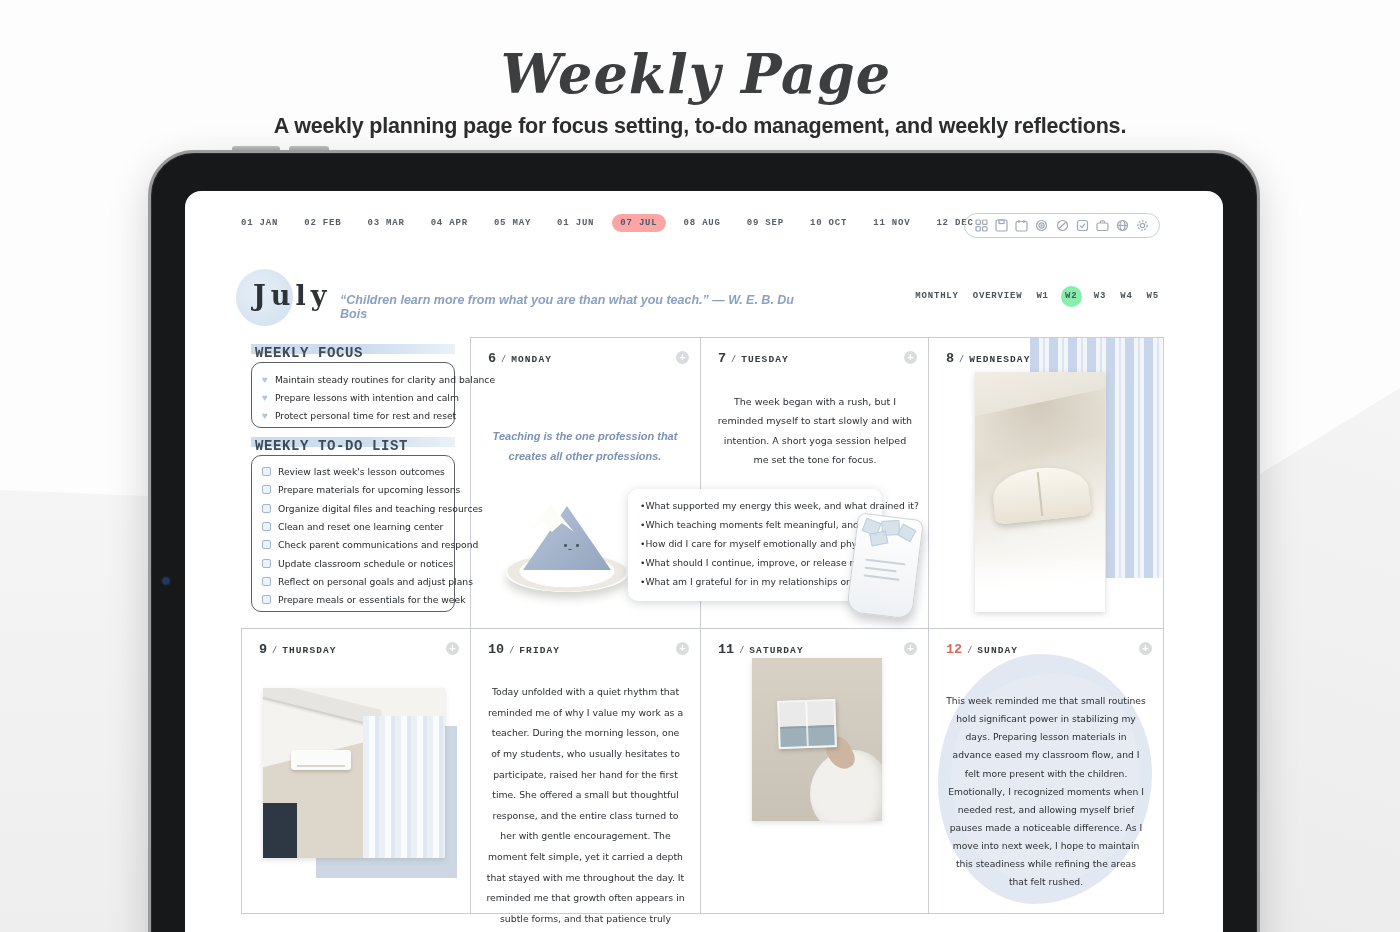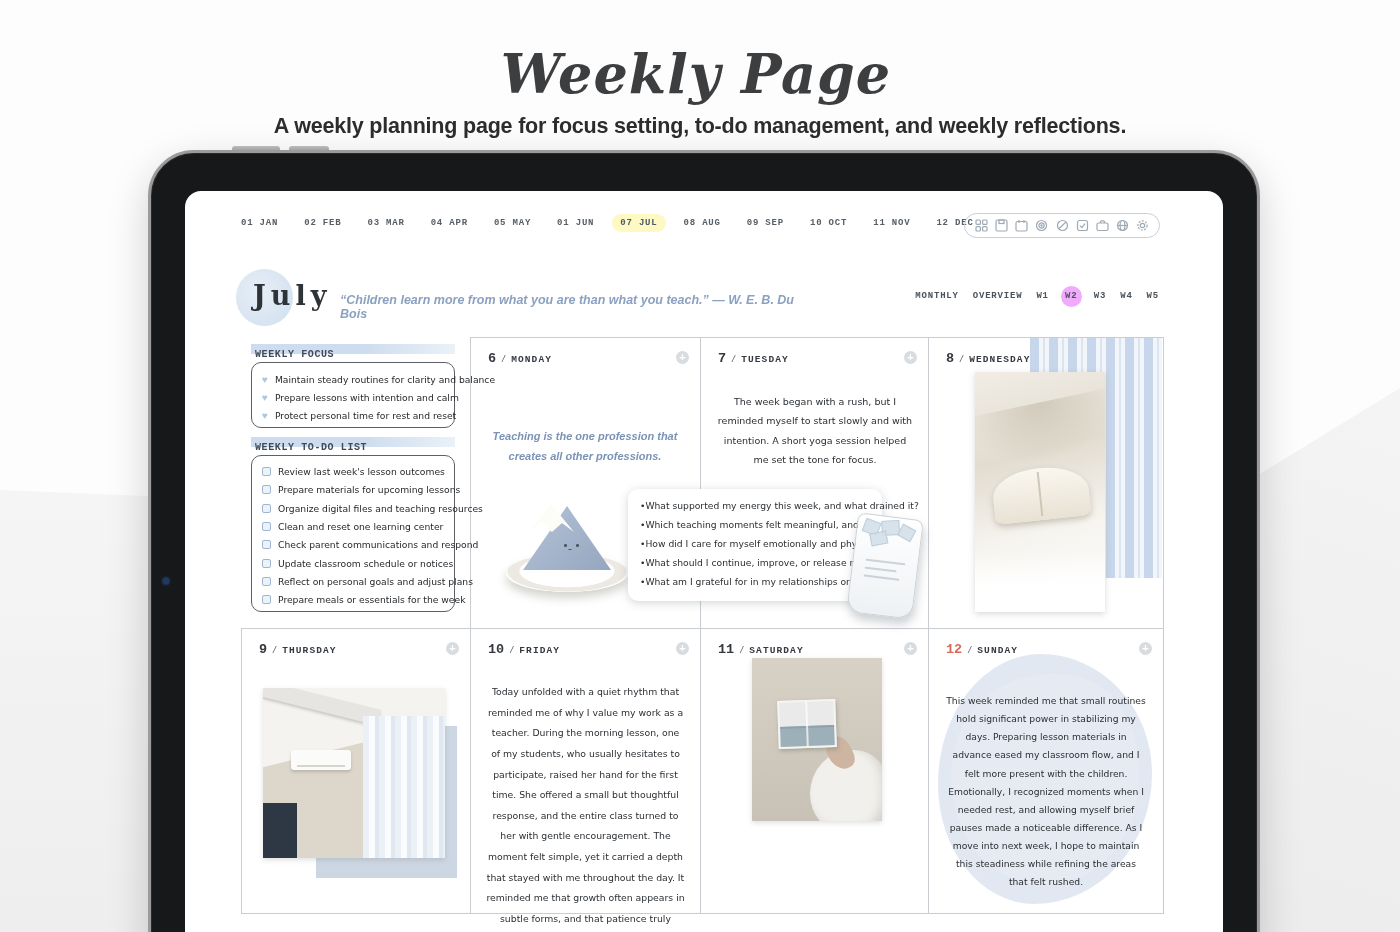--- a/index.html
+++ b/index.html
@@ -44,21 +44,21 @@
     background:#ffffff; border-radius:16px 16px 0 0;
   }
   .camera-dot { position:absolute; left:163px; top:578px; width:6px; height:6px;
     border-radius:50%; background:#1d3a66; box-shadow:0 0 3px #3a6ab5; }
   
   .months { position:absolute; left:241px; top:218px; display:flex; align-items:center; gap:26px; z-index:6; }
   .month {
     font-family:"Liberation Mono", monospace; font-weight:bold; font-size:9px;
     letter-spacing:0.8px; color:#565e66; white-space:nowrap; cursor:default;
   }
-  .month.active { background:#fef9c3; border-radius:10px; padding:4px 8px; margin:-4px -8px; color:#4c5a6b; }
+  .month.active { background:#fca5a5; border-radius:10px; padding:4px 8px; margin:-4px -8px; color:#4c5a6b; }
   .toolbar {
     position:absolute; left:964px; top:213px; width:196px; height:25px; z-index:6;
     border:1px solid #c6d0dd; border-radius:13px; display:flex; align-items:center;
     justify-content:space-between; padding:0 10px;
   }
   .tb-icon { width:13px; height:13px; display:block; }
   .tb-icon svg { display:block; }
   
   .july-circle { position:absolute; left:236px; top:269px; width:57px; height:57px;
     border-radius:50%; background:radial-gradient(circle at 40% 40%, #e7eff7, #cfdeee); z-index:5; }
@@ -70,28 +70,28 @@
   .quote {
     position:absolute; left:340px; top:293px; width:480px; z-index:6;
     font-weight:bold; font-style:italic; font-size:12.5px; color:#8ba1c1;
   }
   .views { position:absolute; left:893px; top:291px; width:266px; display:flex; align-items:center;
     justify-content:flex-end; gap:14px; z-index:6;text-align:center; }
   .view {
     font-family:"Liberation Mono", monospace; font-weight:bold; font-size:9px;
     letter-spacing:0.8px; color:#4b535b; white-space:nowrap;
   }
-  .view.active { width:21px; height:21px; border-radius:50%; background:#f0abfc;
+  .view.active { width:21px; height:21px; border-radius:50%; background:#86efac;
     display:flex; align-items:center; justify-content:center; margin:-6px -2px; }
   
   .side-label { position:absolute; left:251px; width:204px; height:12px; z-index:6; }
   .side-label .bar { position:absolute; left:0; top:1px; width:100%; height:10px;
     background:linear-gradient(90deg,#cddcee 55%, #eaf1f8); }
   .side-label .txt { position:relative; margin-left:4px;
-    font-family:"Liberation Mono", monospace; font-weight:bold; font-size:10px;
+    font-family:"Liberation Mono", monospace; font-weight:bold; font-size:14px;
     letter-spacing:0.6px; color:#3f4c58; }
   .side-box { position:absolute; left:251px; width:204px; border:1px solid #5d6165;
     border-radius:10px; background:#fff; z-index:5; }
   .side-item { position:absolute; left:10px; display:flex; align-items:center; gap:7px; }
   .heart { font-size:10px; color:#aac7e4; line-height:1; }
   .chk { width:9px; height:9px; border:1px solid #9fb6d2; background:#edf2f9; border-radius:2px; flex:0 0 auto; }
   .side-item .it-txt { font-family:"DejaVu Sans", sans-serif; font-size:9.2px; color:#26292c; white-space:nowrap; }
   
   .cell { position:absolute; background:#fff; border:1px solid #c9ccd1; z-index:4; }
   .day-head { position:absolute; top:13px; left:17px; display:flex; align-items:baseline; gap:5px; z-index:7; }

